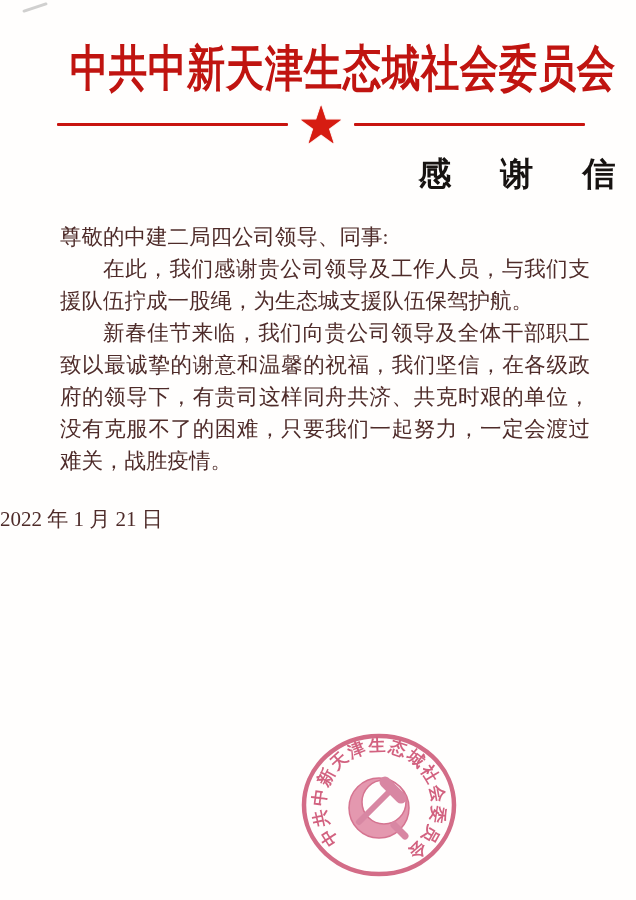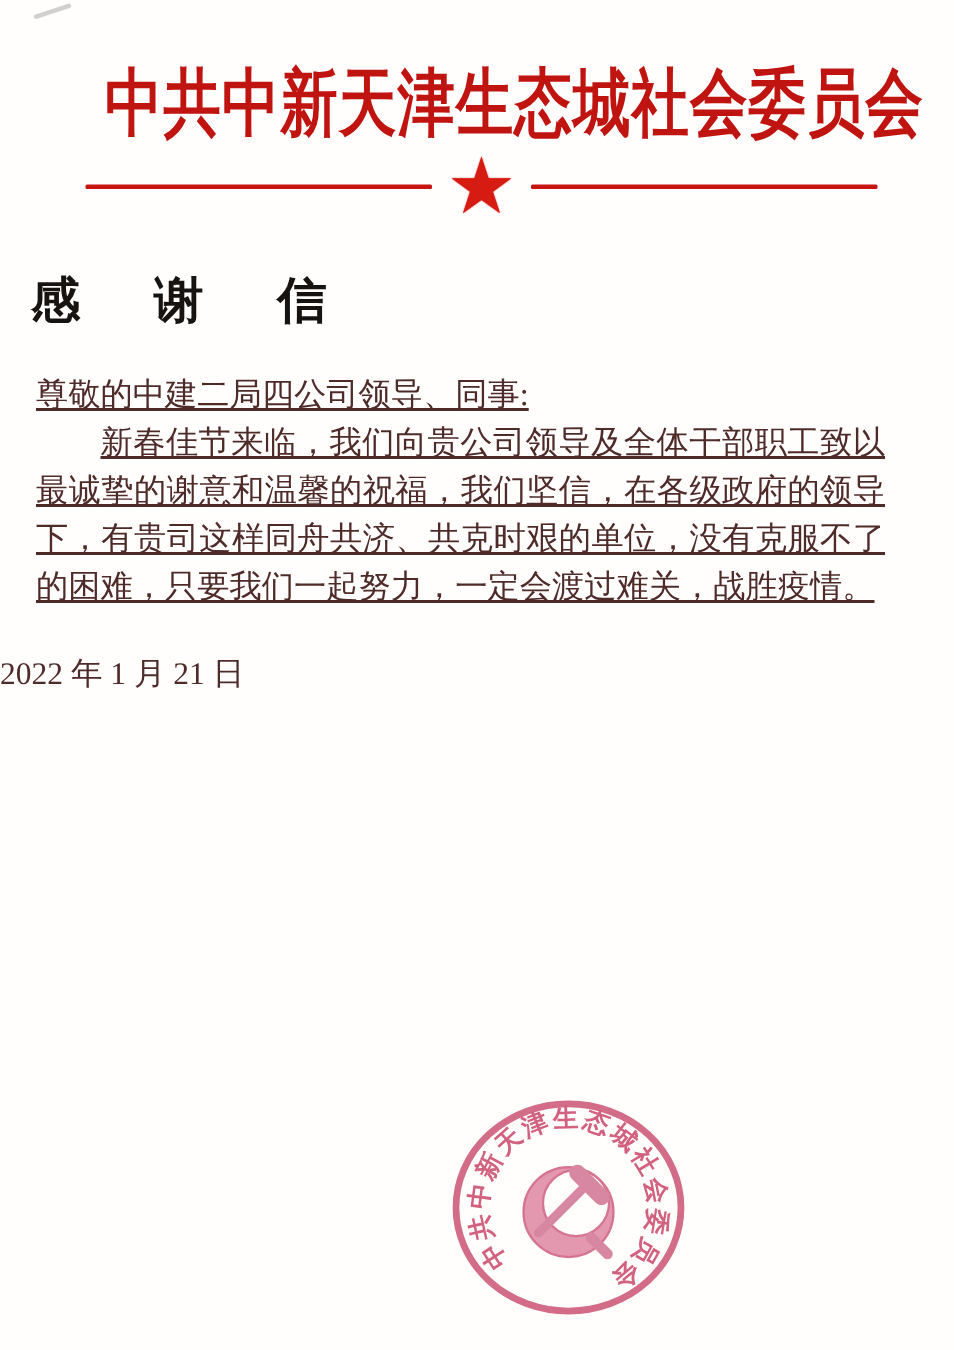--- a/index.html
+++ b/index.html
@@ -50,37 +50,36 @@
   .divider .star {
     flex: 0 0 auto;
     margin: 0 10px;
     font-family: "DejaVu Sans", sans-serif;
     font-size: 52px;
     line-height: 50px;
     color: #d61c12;
     text-shadow: 0 0 1px #d61c12;
   }
   .letter-title {
-    margin-top: 28px;
-    text-align: left;
+    margin-top: 2px;
+    text-align: right;
     font-size: 33px;
     font-weight: 700;
     color: #171311;
     letter-spacing: 0.62em;
     text-indent: 0.62em;
   }
   .letter-body {
     margin-top: 24px;
-    padding: 0 46px 0 24px;
+    padding: 0 46px 0 60px;
     font-size: 21.5px;
     line-height: 32px;
     color: #4e2b29;
     text-align: justify;
     word-break: break-all;
-    text-decoration: underline;
   }
   .letter-body p { margin: 0; }
   .letter-body p.indent { text-indent: 2em; }
   .date-line {
     margin-top: 26px;
     font-size: 21px;
     line-height: 32px;
     color: #4e2b29;
     white-space: nowrap;
   }
@@ -107,20 +106,21 @@
   <div class="divider">
     <span class="rule"></span>
     <span class="star">★</span>
     <span class="rule"></span>
   </div>
 
   <h2 class="letter-title">感 谢 信</h2>
 
   <div class="letter-body">
     <p>尊敬的中建二局四公司领导、同事:</p>
+    <p class="indent">在此，我们感谢贵公司领导及工作人员，与我们支援队伍拧成一股绳，为生态城支援队伍保驾护航。</p>
     <p class="indent">新春佳节来临，我们向贵公司领导及全体干部职工致以最诚挚的谢意和温馨的祝福，我们坚信，在各级政府的领导下，有贵司这样同舟共济、共克时艰的单位，没有克服不了的困难，只要我们一起努力，一定会渡过难关，战胜疫情。</p>
   </div>
 
   <div class="date-line">2022 年 1 月 21 日</div>
 
   <svg class="seal" viewBox="0 0 162 150" xmlns="http://www.w3.org/2000/svg">
     <ellipse cx="81" cy="75" rx="75" ry="69" fill="none" stroke="#c94b6e" stroke-width="4.5"></ellipse>
     <defs>
       <path id="sealTextPath" d="M 81,75 m -54,0 a 54,54 0 1,1 108,0 a 54,54 0 1,1 -108,0"></path>
     </defs>

